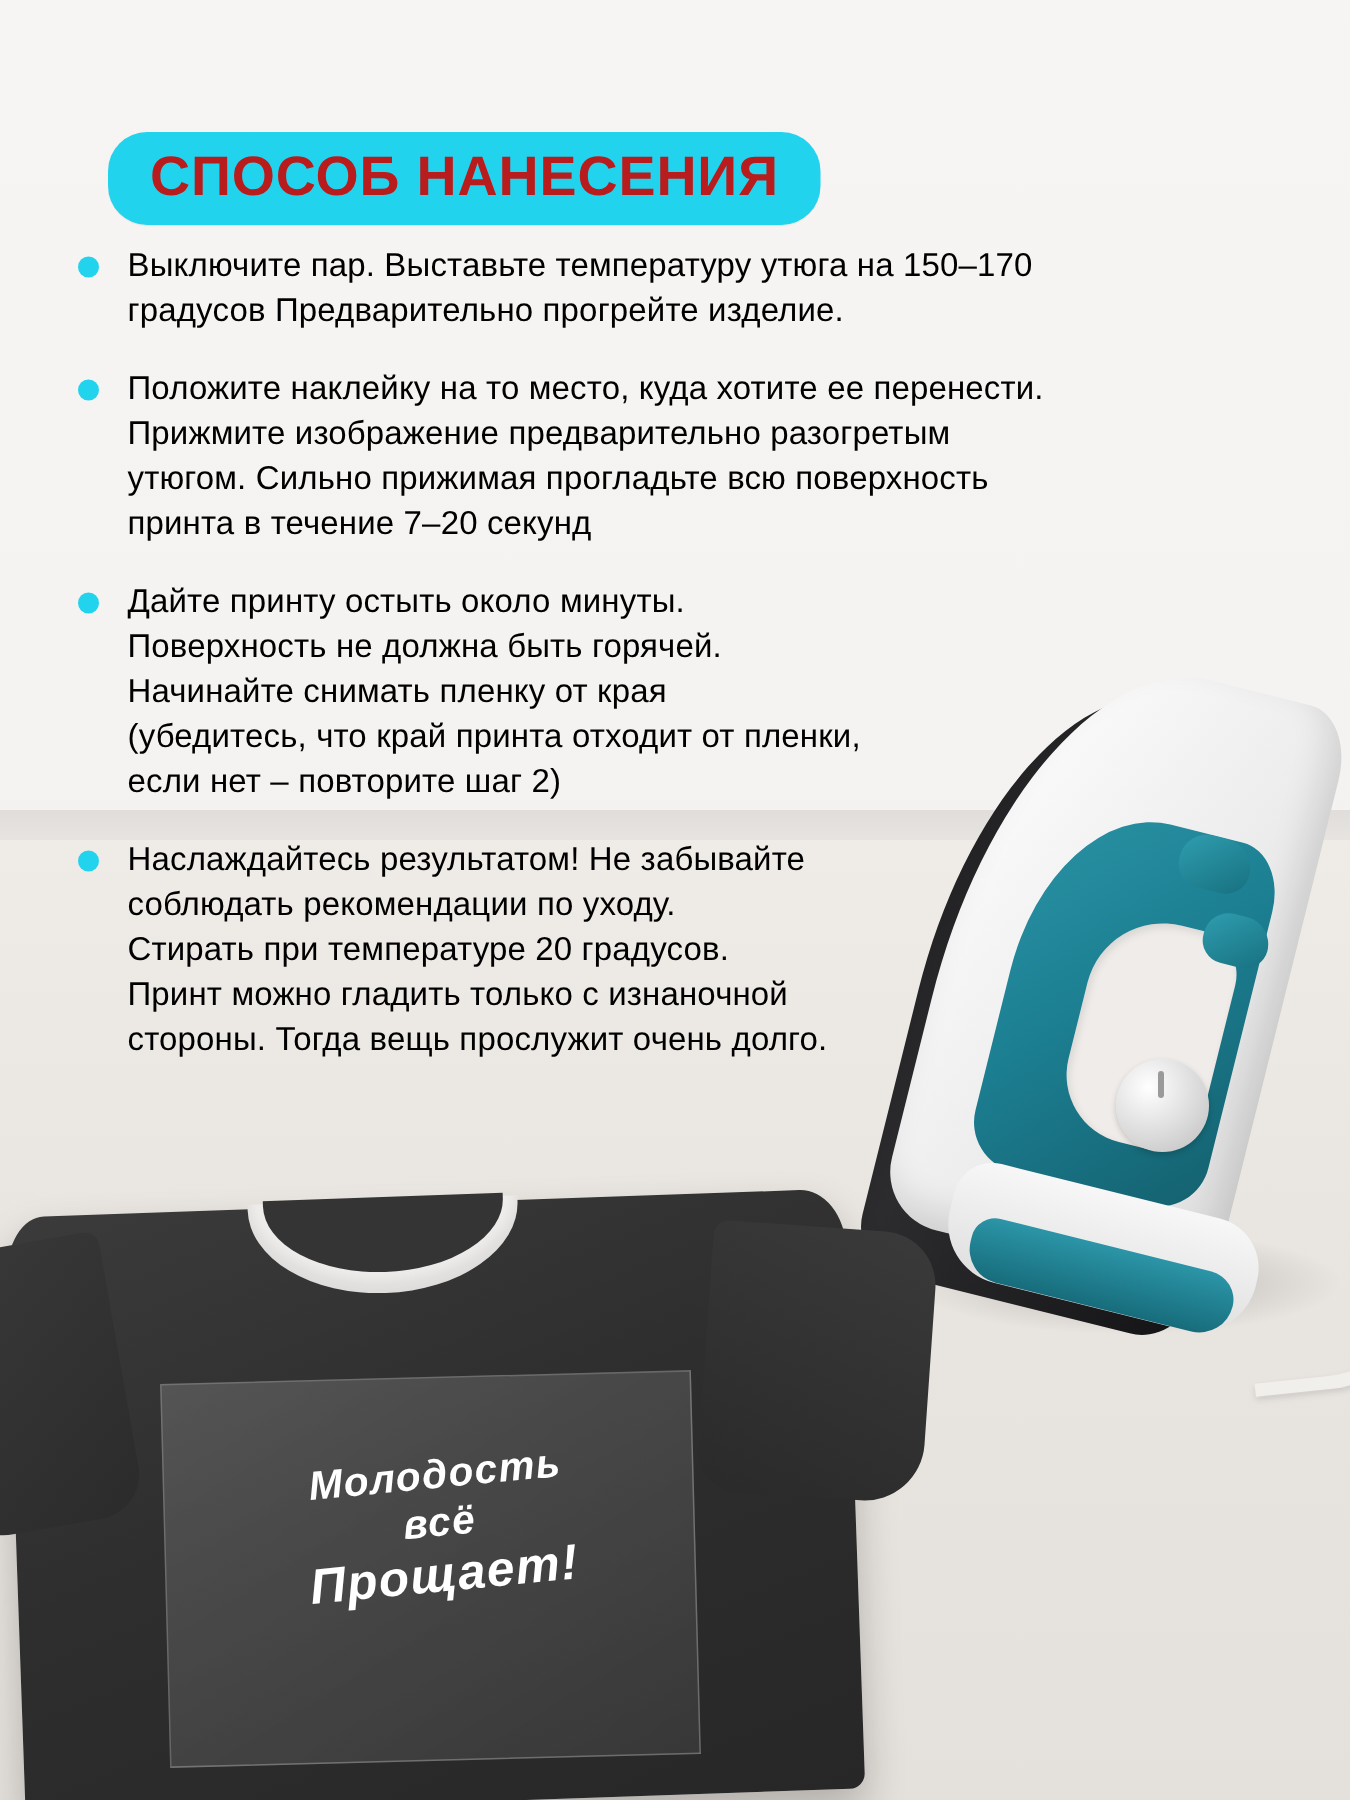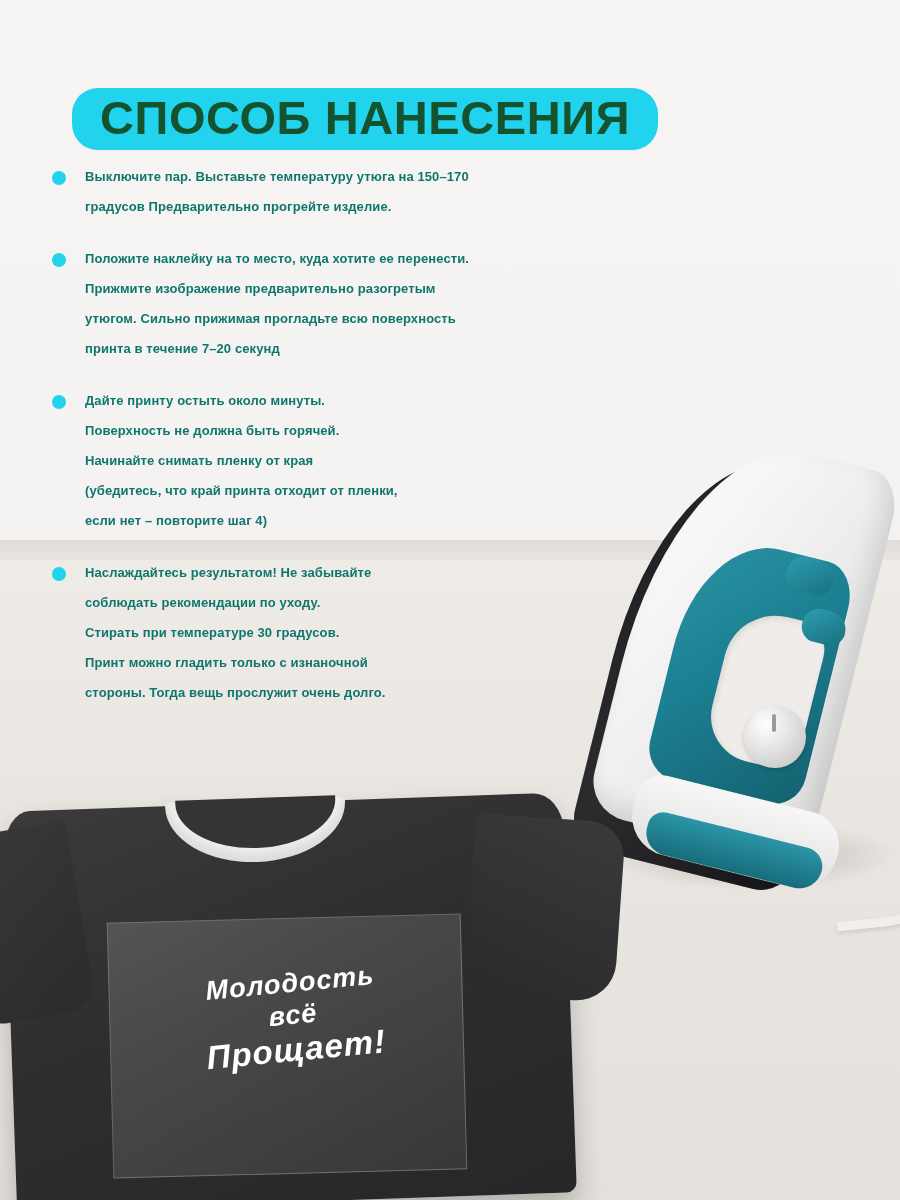--- a/index.html
+++ b/index.html
@@ -37,25 +37,25 @@
     position: absolute;
     left: 72px;
     top: 88px;
     background: #22d3ee;
     border-radius: 26px;
     padding: 10px 28px 12px 28px;
     box-shadow: 0 1px 0 rgba(0,0,0,0.03);
   }
   .header h1 {
     margin: 0;
-    font-size: 47px;
+    font-size: 37px;
     line-height: 40px;
     letter-spacing: 0.6px;
     font-weight: 800;
-    color: #14532d;
+    color: #b91c1c;
     white-space: nowrap;
   }
 
   
   .steps {
     position: absolute;
     left: 52px;
     top: 162px;
     width: 740px;
   }
@@ -67,24 +67,24 @@
   .bullet {
     flex: 0 0 auto;
     width: 14px;
     height: 14px;
     border-radius: 50%;
     background: #22d3ee;
     margin-top: 9px;
     margin-right: 19px;
   }
   .step-text {
-    font-size: 13px;
+    font-size: 22px;
     line-height: 30px;
-    color: #0f766e;
-    font-weight: 700;
+    color: #000000;
+    font-weight: 400;
     white-space: pre-line;
     letter-spacing: 0.1px;
   }
 
   
   .tshirt {
     position: absolute;
     left: -30px;
     top: 760px;
     width: 690px;
@@ -360,23 +360,23 @@
 Прижмите изображение предварительно разогретым
 утюгом. Сильно прижимая прогладьте всю поверхность
 принта в течение 7–20 секунд</span>
   </div>
   <div class="step">
     <span class="bullet"></span>
     <span class="step-text">Дайте принту остыть около минуты.
 Поверхность не должна быть горячей.
 Начинайте снимать пленку от края
 (убедитесь, что край принта отходит от пленки,
-если нет – повторите шаг 4)</span>
+если нет – повторите шаг 2)</span>
   </div>
   <div class="step">
     <span class="bullet"></span>
     <span class="step-text">Наслаждайтесь результатом! Не забывайте
 соблюдать рекомендации по уходу.
-Стирать при температуре 30 градусов.
+Стирать при температуре 20 градусов.
 Принт можно гладить только с изнаночной
 стороны. Тогда вещь прослужит очень долго.</span>
   </div>
 </div>
 
 </body></html>

